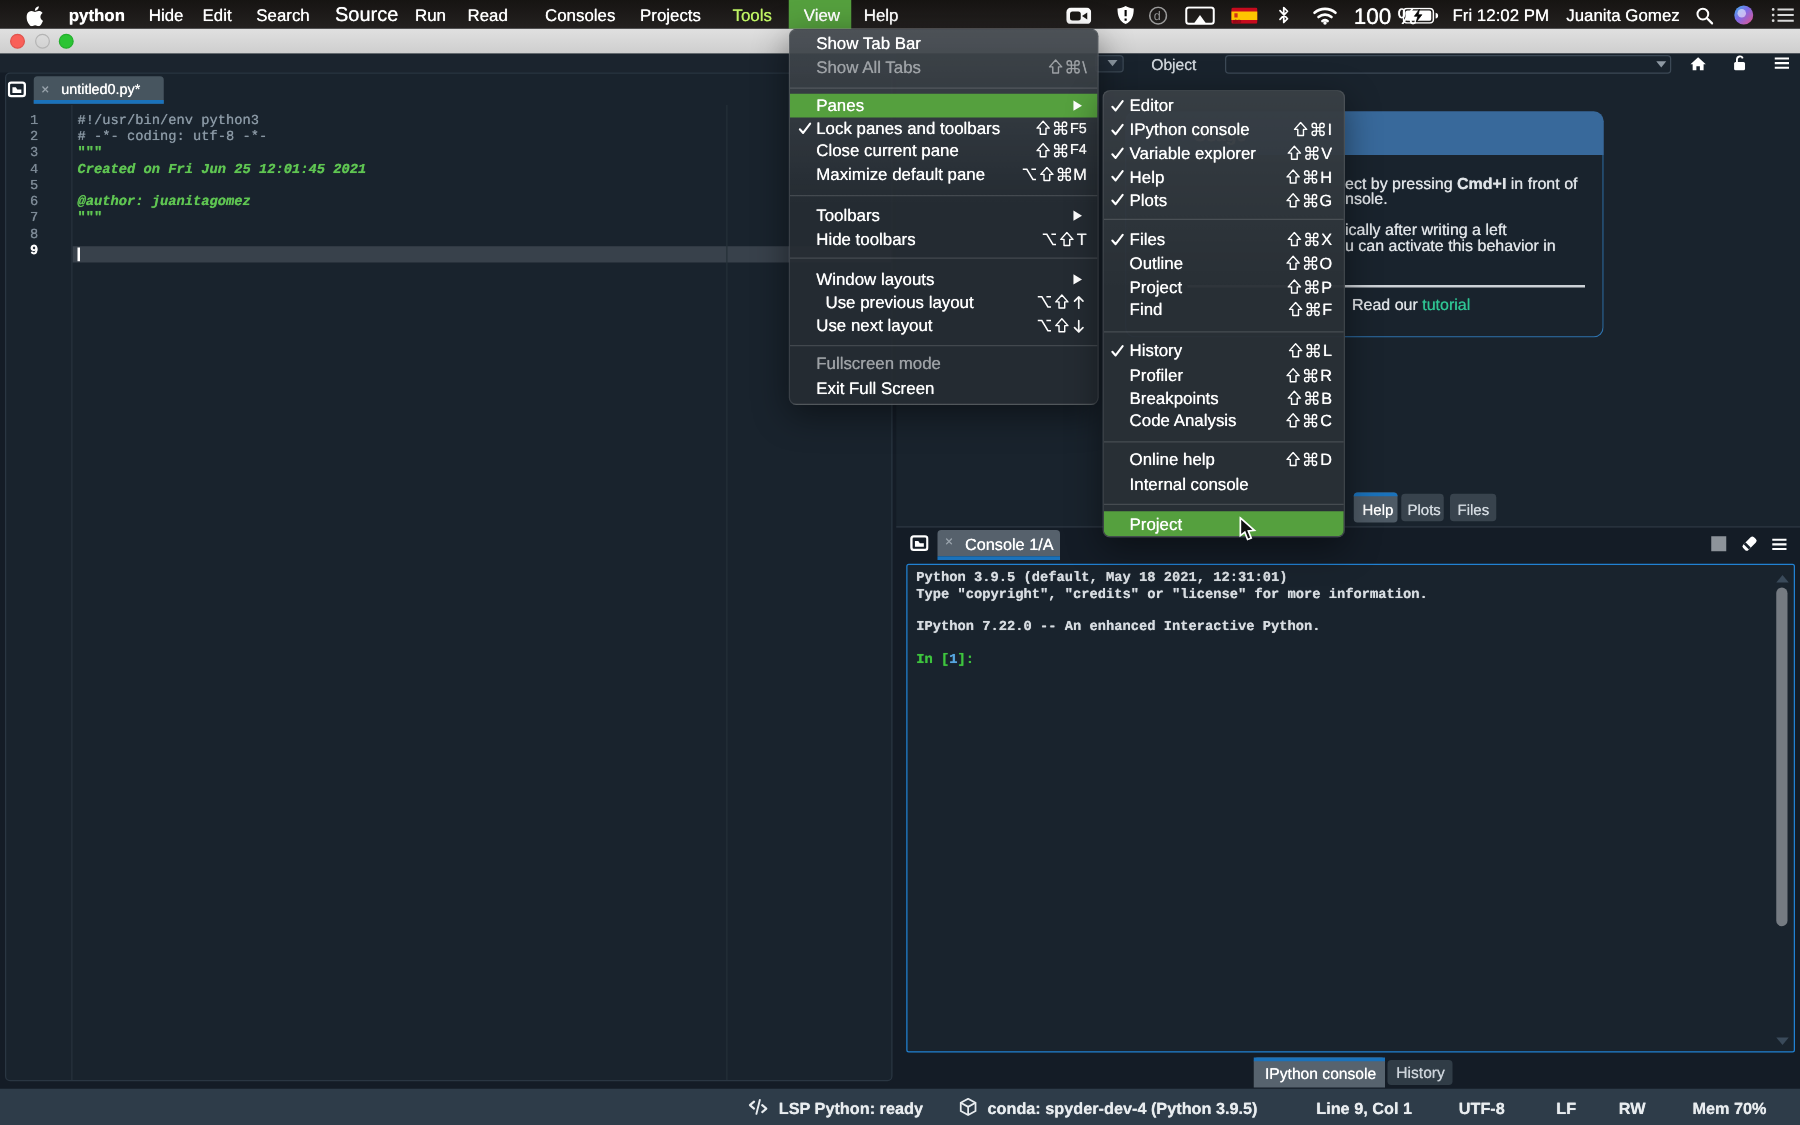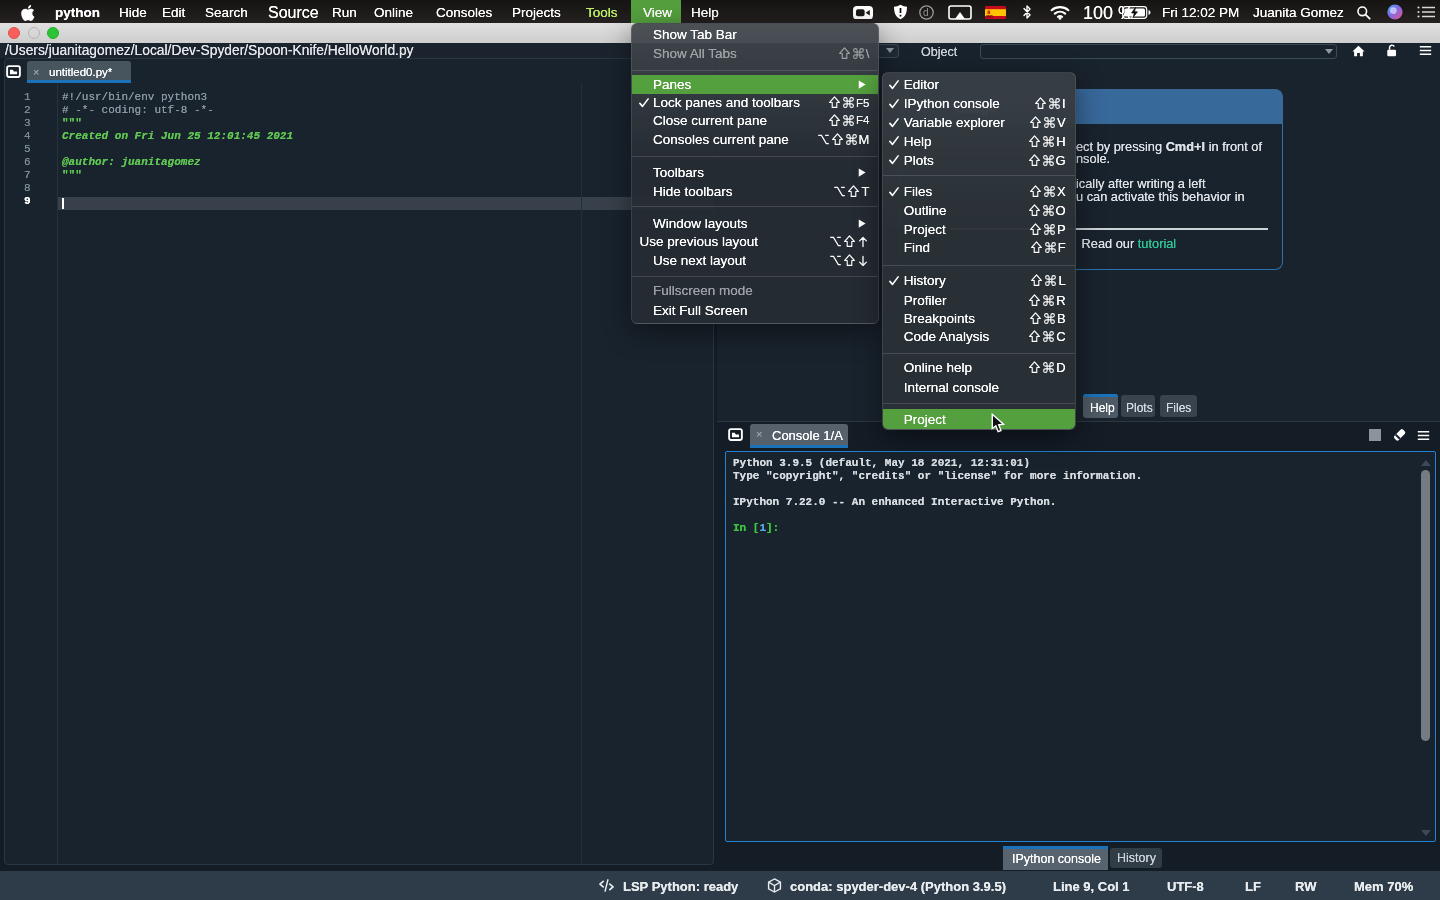--- a/index.html
+++ b/index.html
@@ -82,21 +82,21 @@
 <div class="abs" style="left:631px;top:0;width:50px;height:23px;background:#55a03e;"></div>
 <svg class="abs" style="left:21px;top:4.5px" width="14" height="16" viewBox="0 0 14 17">
       <path fill="#fff" d="M11.6 9c0-2.2 1.8-3.2 1.9-3.3-1-1.5-2.6-1.7-3.2-1.7-1.4-.1-2.7.8-3.3.8-.7 0-1.8-.8-2.9-.8C2.6 4 1.2 4.9.5 6.2c-1.5 2.6-.4 6.5 1.1 8.6.7 1 1.6 2.2 2.7 2.1 1.1 0 1.5-.7 2.8-.7s1.7.7 2.9.7c1.2 0 1.9-1 2.6-2.1.8-1.2 1.2-2.4 1.2-2.4s-2.2-.9-2.2-3.4zM9.4 2.6c.6-.7 1-1.7.9-2.6-.9 0-1.9.6-2.5 1.3-.6.6-1 1.6-.9 2.5 1 .1 1.9-.5 2.5-1.2z"></path>
     </svg>
 <div class="abs" style="left:55px;top:5.800000000000001px;font-size:13.5px;color:#ffffff;font-weight:bold;white-space:pre;line-height:13.5px;">python</div>
 <div class="abs" style="left:119px;top:5.800000000000001px;font-size:13.5px;color:#ffffff;font-weight:normal;white-space:pre;line-height:13.5px;">Hide</div>
 <div class="abs" style="left:162px;top:5.800000000000001px;font-size:13.5px;color:#ffffff;font-weight:normal;white-space:pre;line-height:13.5px;">Edit</div>
 <div class="abs" style="left:205px;top:5.800000000000001px;font-size:13.5px;color:#ffffff;font-weight:normal;white-space:pre;line-height:13.5px;">Search</div>
 <div class="abs" style="left:268px;top:5.800000000000001px;font-size:16px;color:#ffffff;font-weight:normal;white-space:pre;line-height:13.5px;">Source</div>
 <div class="abs" style="left:332px;top:5.800000000000001px;font-size:13.5px;color:#ffffff;font-weight:normal;white-space:pre;line-height:13.5px;">Run</div>
-<div class="abs" style="left:374px;top:5.800000000000001px;font-size:13.5px;color:#ffffff;font-weight:normal;white-space:pre;line-height:13.5px;">Online</div>
+<div class="abs" style="left:374px;top:5.800000000000001px;font-size:13.5px;color:#ffffff;font-weight:normal;white-space:pre;line-height:13.5px;">Read</div>
 <div class="abs" style="left:436px;top:5.800000000000001px;font-size:13.5px;color:#ffffff;font-weight:normal;white-space:pre;line-height:13.5px;">Consoles</div>
 <div class="abs" style="left:512px;top:5.800000000000001px;font-size:13.5px;color:#ffffff;font-weight:normal;white-space:pre;line-height:13.5px;">Projects</div>
 <div class="abs" style="left:586px;top:5.800000000000001px;font-size:13.5px;color:#bef264;font-weight:normal;white-space:pre;line-height:13.5px;">Tools</div>
 <div class="abs" style="left:643px;top:5.800000000000001px;font-size:13.5px;color:#ffffff;font-weight:normal;white-space:pre;line-height:13.5px;">View</div>
 <div class="abs" style="left:691px;top:5.800000000000001px;font-size:13.5px;color:#ffffff;font-weight:normal;white-space:pre;line-height:13.5px;">Help</div>
 <svg class="abs" style="left:853px;top:5.5px" width="20" height="13.5" viewBox="0 0 20 13.5">
       <rect x="0" y="0" width="20" height="13.5" rx="4" fill="#fff"></rect>
       <rect x="3" y="3.2" width="8.6" height="7.1" rx="2" fill="#1a1816"></rect>
       <path d="M12.6 6.75 16.8 3.9v5.7z" fill="#1a1816"></path>
     </svg>
@@ -152,21 +152,20 @@
       <circle cx="1.5" cy="1.5" r="1.1" fill="#d8d8d8"></circle>
       <circle cx="1.5" cy="6" r="1.1" fill="#d8d8d8"></circle>
       <circle cx="1.5" cy="10.5" r="1.1" fill="#d8d8d8"></circle>
     </svg>
 <div class="abs" style="left:0;top:23px;width:1440px;height:20px;background:linear-gradient(#e0e0e0,#cecece);"></div>
 <div class="abs" style="left:8px;top:27.2px;width:12px;height:12px;border-radius:50%;background:#f95f58;border:0.5px solid #e0524c;"></div>
 <div class="abs" style="left:27.5px;top:27.2px;width:12px;height:12px;border-radius:50%;background:transparent;border:0.5px solid #b4b4b4;"></div>
 <div class="abs" style="left:47px;top:27.2px;width:12px;height:12px;border-radius:50%;background:#2bc434;border:0.5px solid #23af2c;"></div>
 <div class="abs" style="left:0;top:43px;width:1440px;height:828px;background:#141c26;"></div>
 <div class="abs" style="left:0;top:43px;width:1440px;height:15px;background:#1b242e;"></div>
-<div class="abs" style="left:5px;top:44.1px;font-size:13.8px;color:#e4e7ea;font-weight:normal;white-space:pre;line-height:13.8px;">/Users/juanitagomez/Local/Dev-Spyder/Spoon-Knife/HelloWorld.py</div>
 <div class="abs" style="left:4px;top:58px;width:710px;height:807px;background:#19232d;border:1px solid #2a3642;border-radius:4px;"></div>
 <svg class="abs" style="left:6px;top:64px" width="15" height="15" viewBox="0 0 16 16" color="#fff">
       <use href="#filetab"></use>
     </svg>
 <div class="abs" style="left:27px;top:61px;width:104px;height:22px;background:#47555f;border-radius:3px 3px 0 0;"></div>
 <div class="abs" style="left:27px;top:80px;width:104px;height:3px;background:#1a72bb;"></div>
 <div class="abs" style="left:33px;top:67.3px;font-size:11px;color:#98a2ab;font-weight:normal;white-space:pre;line-height:11px;">×</div>
 <div class="abs" style="left:49px;top:67.4px;font-size:11.5px;color:#ffffff;font-weight:normal;white-space:pre;line-height:11.5px;">untitled0.py*</div>
 <div class="abs" style="left:58px;top:197px;width:655px;height:13px;background:#38414b;"></div>
 <div class="abs" style="left:24px;top:92.3px;font-size:11px;color:#7d8a96;font-weight:normal;font-family:'Liberation Mono',monospace;white-space:pre;line-height:11px;">1</div>
@@ -311,21 +310,21 @@
               <use href="#shift"></use>
             </svg>
             <svg class="ic" width="13" height="13" viewBox="0 0 16 16" color="currentColor">
               <use href="#cmd"></use>
             </svg>
             <span style="font-size:11.5px;">F4</span>
           </span>
         </span>
       </div>
       <div style="position:absolute;left:0;top:105.80000000000001px;width:100%;height:19.2px;display:flex;align-items:center;color:#ffffff;font-size:13.5px;">
-        <span style="margin-left:20.6px;">Consoles current pane</span>
+        <span style="margin-left:20.6px;">Maximize default pane</span>
         <span style="position:absolute;right:9px;display:inline-flex;align-items:center;">
           <span style="display:inline-flex;align-items:center;gap:1px;">
             <svg class="ic" width="13" height="13" viewBox="0 0 16 16" color="currentColor">
               <use href="#opt"></use>
             </svg>
             <svg class="ic" width="13" height="13" viewBox="0 0 16 16" color="currentColor">
               <use href="#shift"></use>
             </svg>
             <svg class="ic" width="13" height="13" viewBox="0 0 16 16" color="currentColor">
               <use href="#cmd"></use>
@@ -356,21 +355,21 @@
         </span>
       </div>
       <div style="position:absolute;left:0;top:182.3px;width:100%;height:1px;background:rgba(255,255,255,0.14);"></div>
       <div style="position:absolute;left:0;top:189.8px;width:100%;height:19.2px;display:flex;align-items:center;color:#ffffff;font-size:13.5px;">
         <span style="margin-left:20.6px;">Window layouts</span>
         <svg class="ic" width="11" height="11" viewBox="0 0 16 16" style="position:absolute;right:11px;">
           <use href="#tri"></use>
         </svg>
       </div>
       <div style="position:absolute;left:0;top:208.1px;width:100%;height:19.2px;display:flex;align-items:center;color:#ffffff;font-size:13.5px;">
-        <span style="margin-left:7px;text-align:center;">Use previous layout</span>
+        <span style="margin-left:28px;text-align:center;">Use previous layout</span>
         <span style="position:absolute;right:9px;display:inline-flex;align-items:center;">
           <span style="display:inline-flex;align-items:center;gap:1px;">
             <svg class="ic" width="13" height="13" viewBox="0 0 16 16" color="currentColor">
               <use href="#opt"></use>
             </svg>
             <svg class="ic" width="13" height="13" viewBox="0 0 16 16" color="currentColor">
               <use href="#shift"></use>
             </svg>
             <svg class="ic" width="12" height="12" viewBox="0 0 16 16" color="currentColor">
               <use href="#aup"></use>

